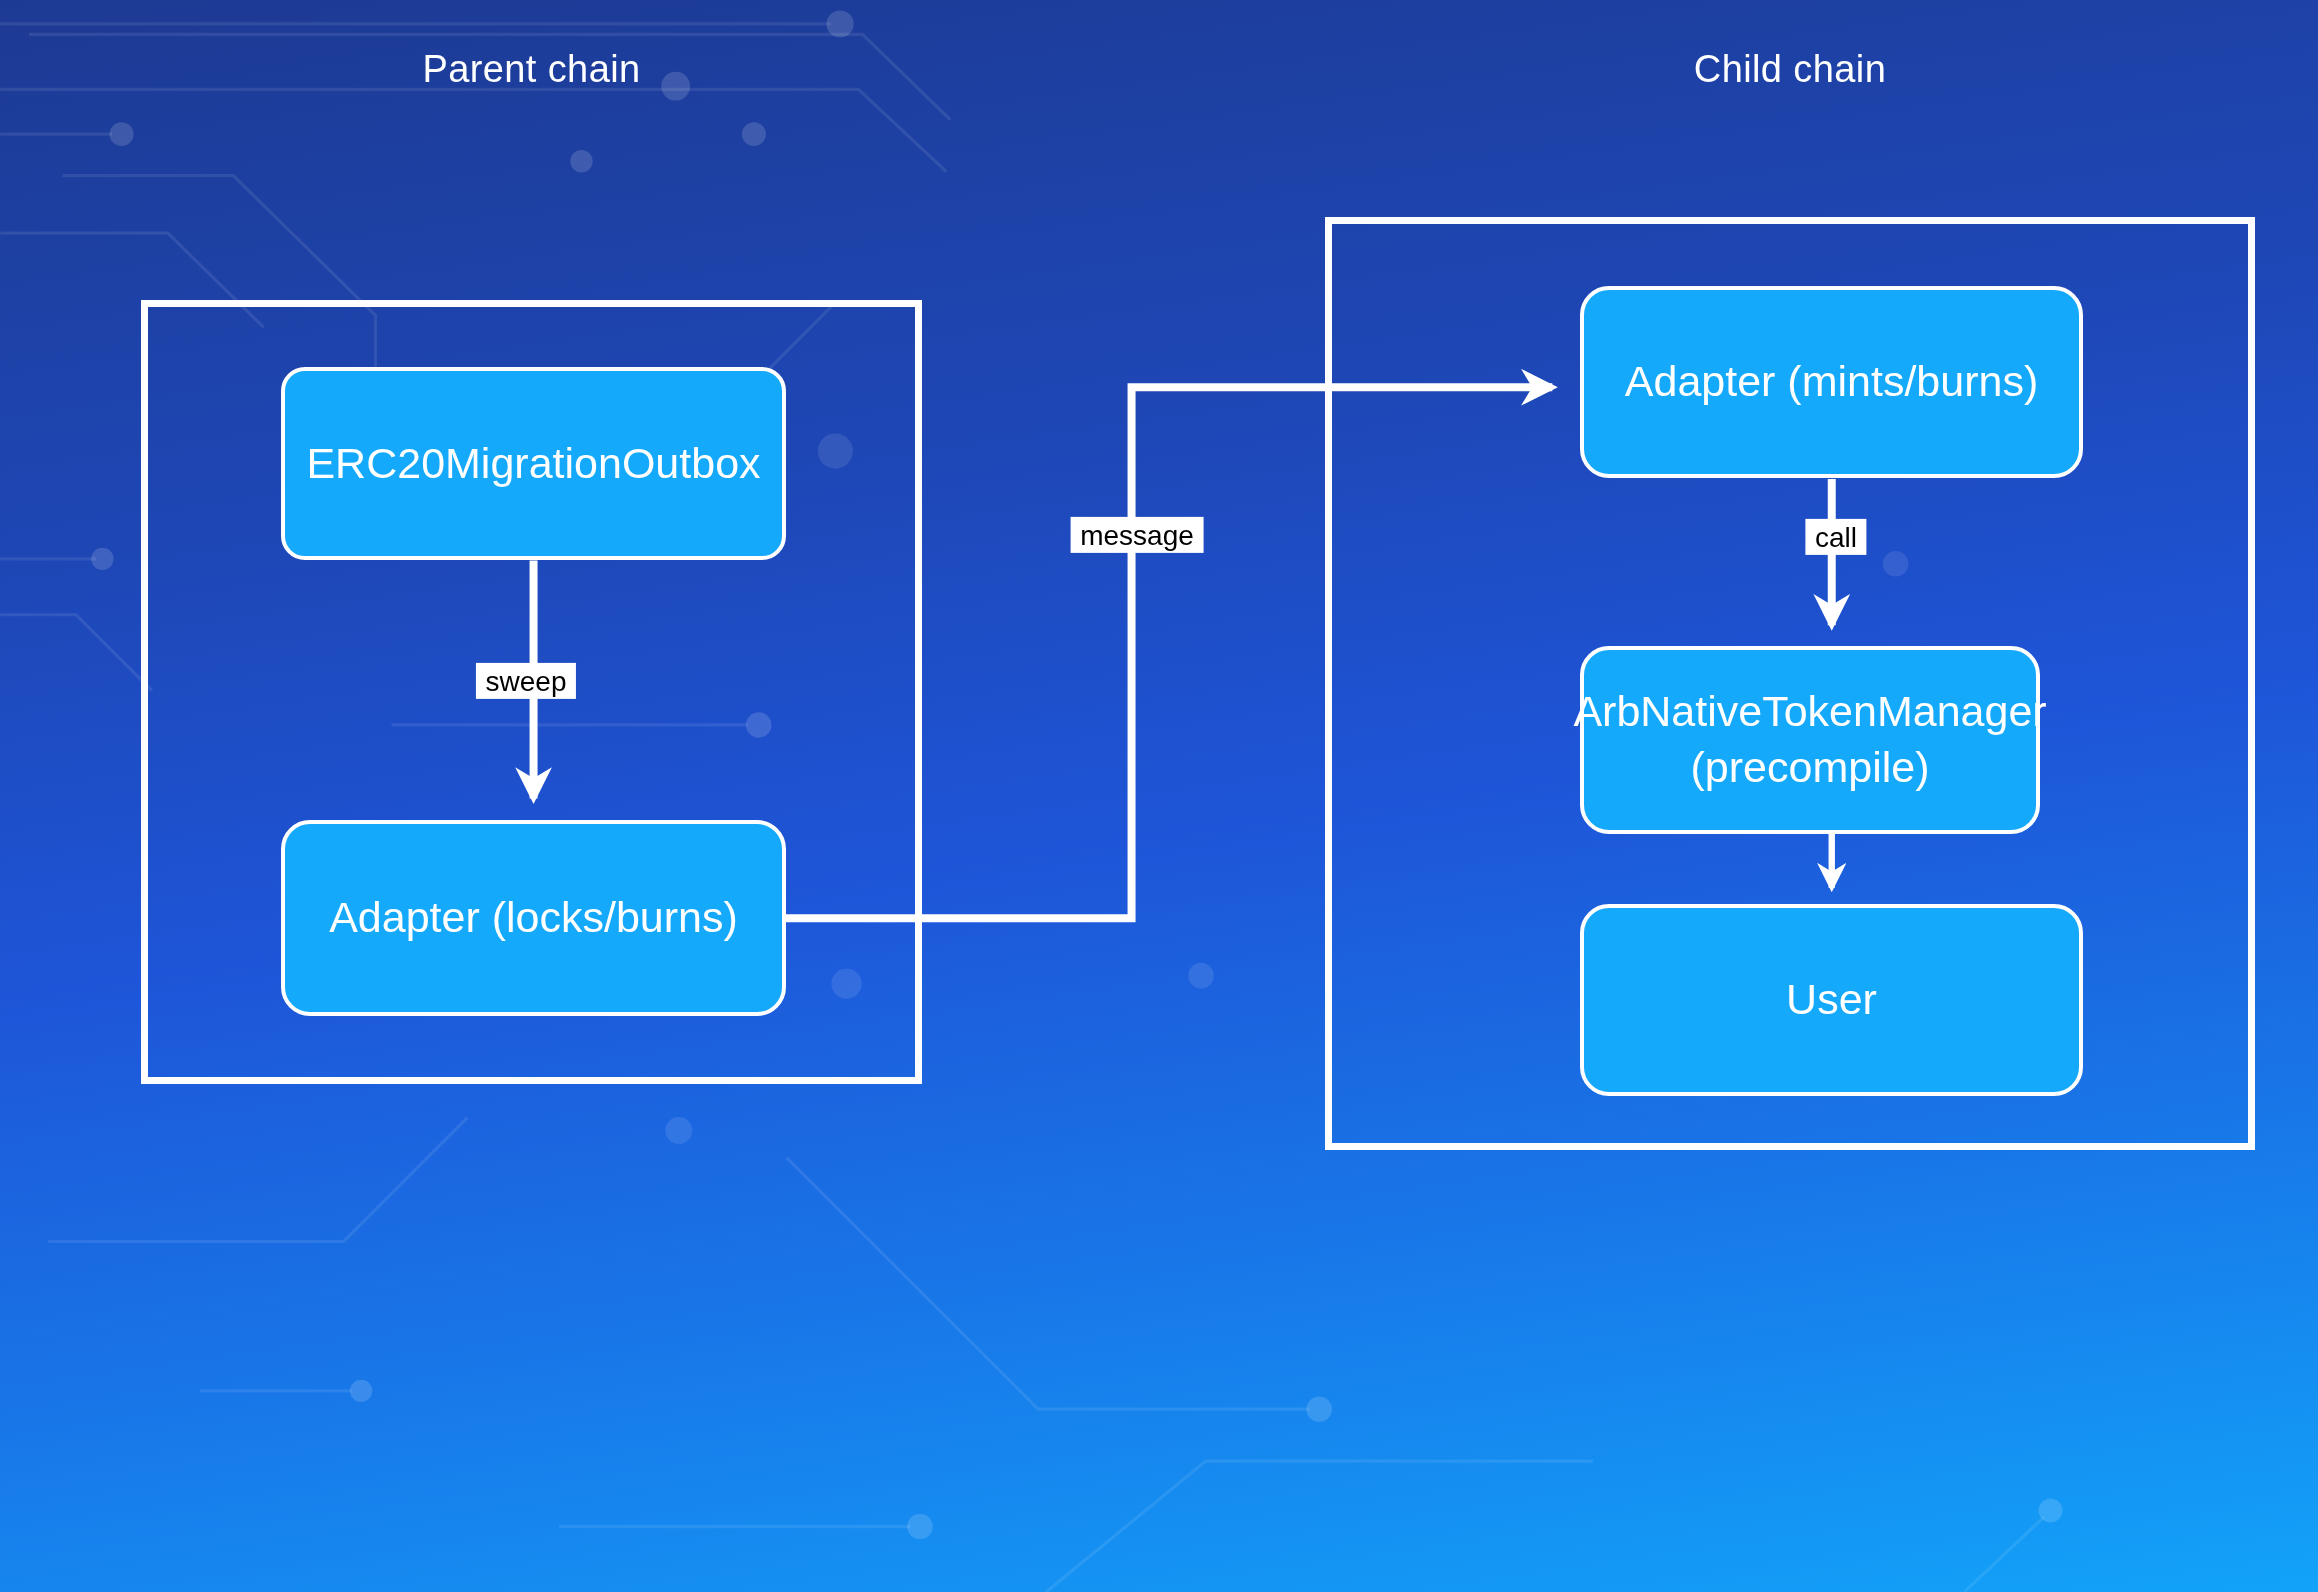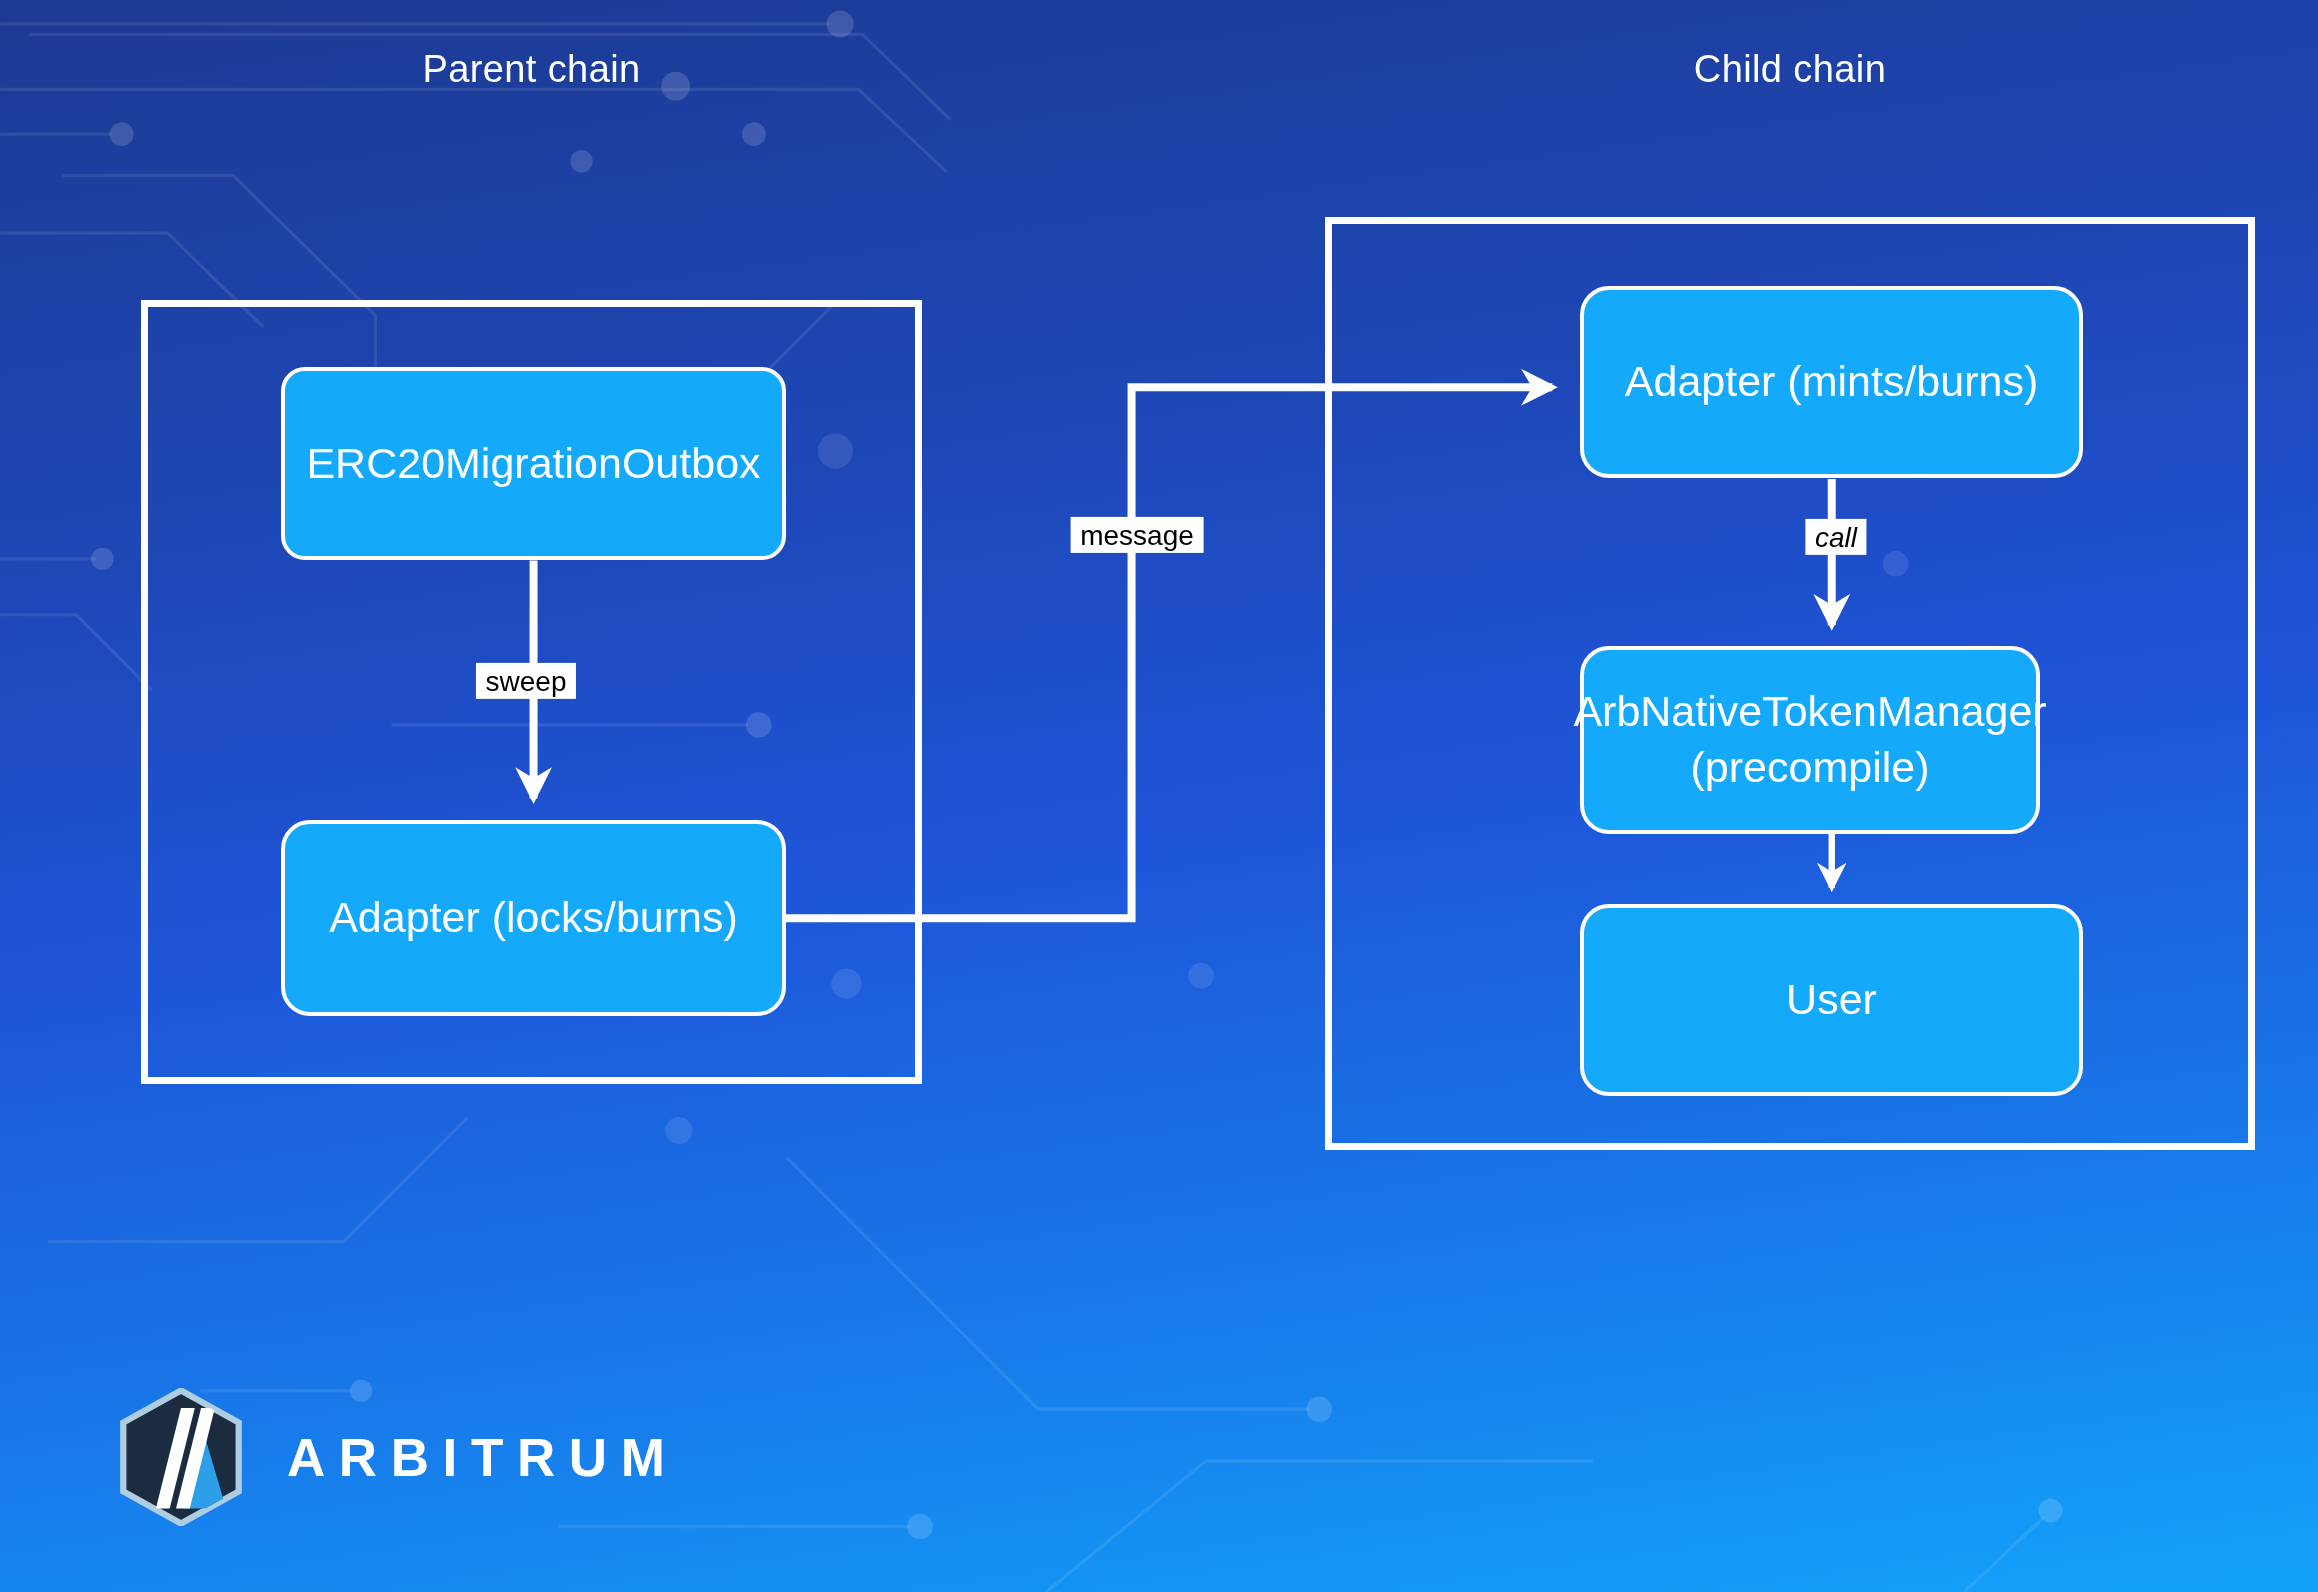--- a/index.html
+++ b/index.html
@@ -172,33 +172,17 @@
     <span>ArbNativeTokenManager</span>
     <span>(precompile)</span>
   </div>
 
   <div class="node" style="left:1580px;top:904px;width:503px;height:192px;">
     <span>User</span>
   </div>
 
   <div class="edge-label" style="left:526px;top:681px;">sweep</div>
   <div class="edge-label" style="left:1137px;top:535px;">message</div>
-  <div class="edge-label" style="left:1836px;top:537px;font-style:italic;">call</div>
+  <div class="edge-label" style="left:1836px;top:537px;">call</div>
 
-  <div id="logo">
-    <svg width="128" height="138" viewBox="0 0 100 110">
-      <defs>
-        <clipPath id="hexclip">
-          <path d="M50,3 L95,28 L95,82 L50,107 L5,82 L5,28 Z"></path>
-        </clipPath>
-      </defs>
-      <path d="M50,2 L96,27.5 L96,82.5 L50,108 L4,82.5 L4,27.5 Z" fill="var(--logo_hex_fill)" stroke="var(--logo_hex_border)" stroke-width="5"></path>
-      <g clip-path="url(#hexclip)">
-        <polygon points="52,96 86,96 67,32" fill="var(--logo_accent)"></polygon>
-        <polygon points="30,96 41,96 61,16 50,16" fill="#ffffff"></polygon>
-        <polygon points="46,96 57,96 77,16 66,16" fill="#ffffff"></polygon>
-      </g>
-    </svg>
-    <div id="wordmark">ARBITRUM</div>
-  </div>
 
 </div>
 
 
 </body></html>

